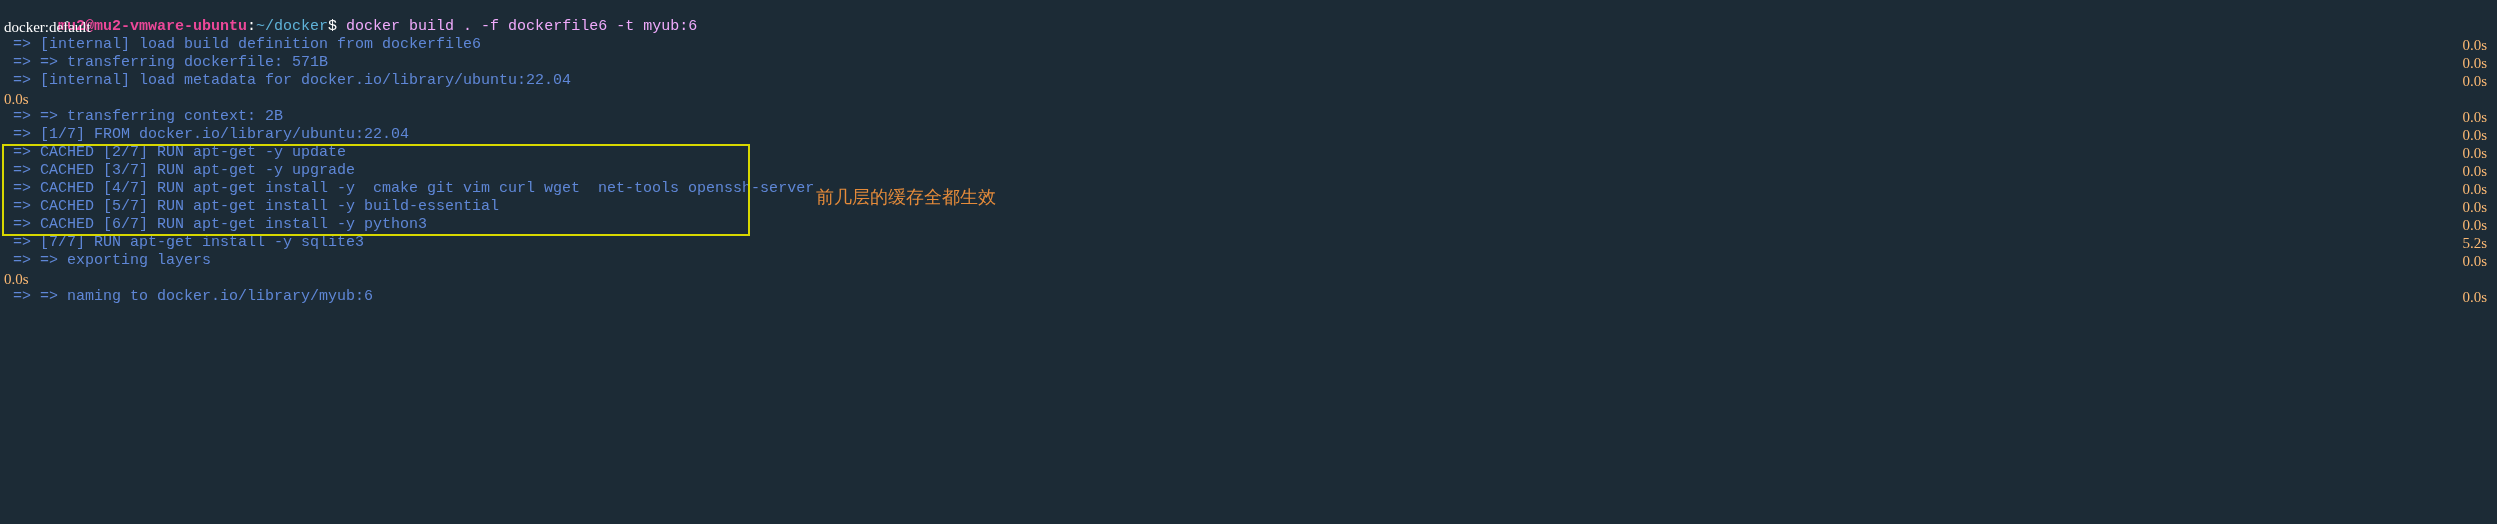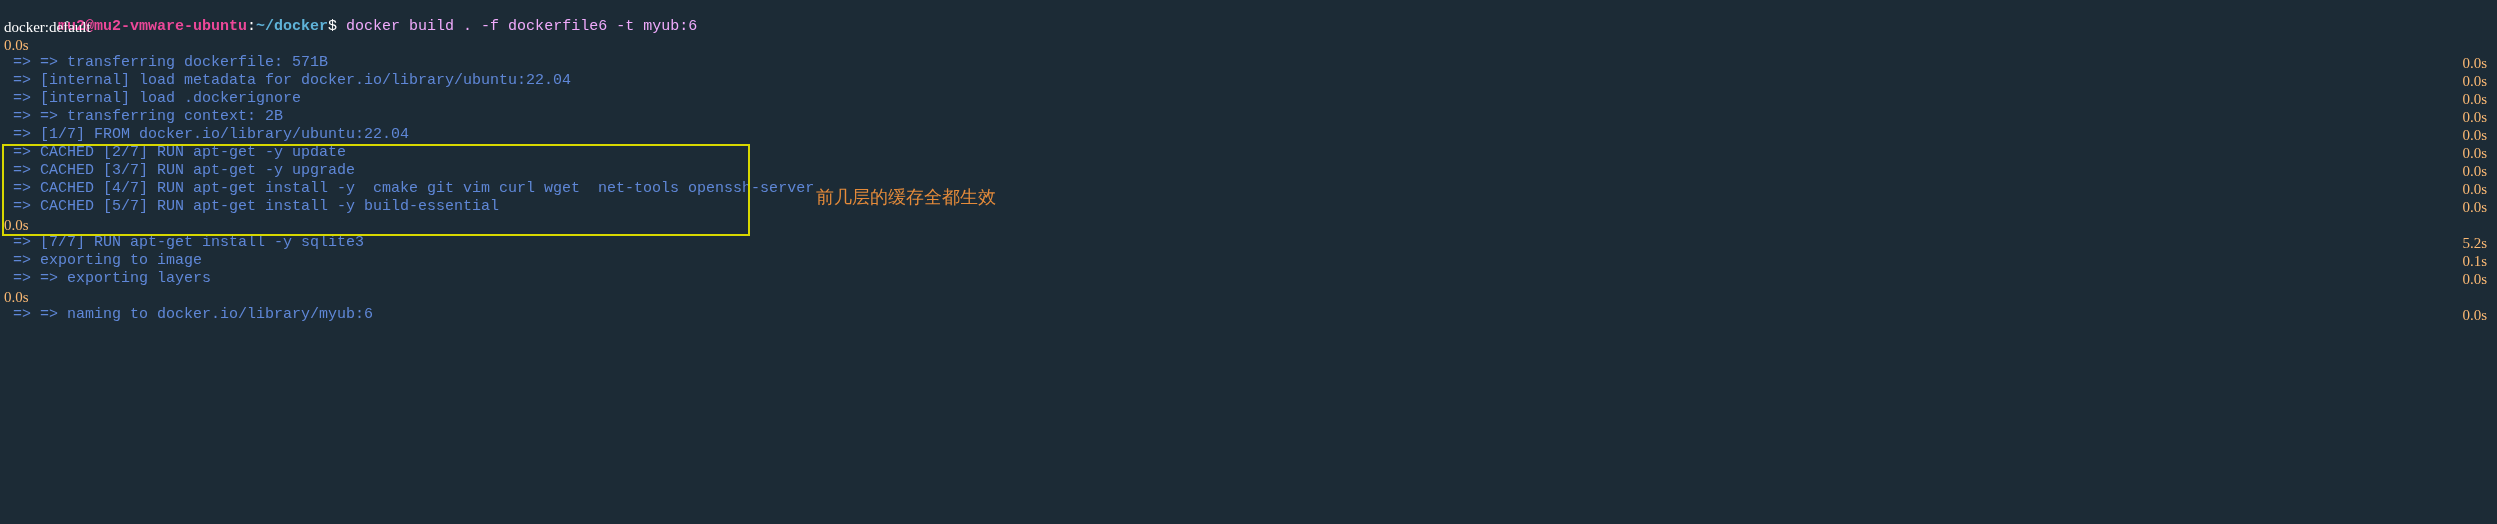--- a/index.html
+++ b/index.html
@@ -21,21 +21,21 @@
   .line {
     display: flex;
     justify-content: space-between;
     white-space: pre;
     padding: 0 4px;
     height: 18px;
   }
   .left { flex: 0 0 auto; }
   .right { flex: 0 0 auto; padding-right: 6px; font-family: Liberation Serif, serif; }
   .prompt-user { color: #ec4899; font-weight: bold; }
-  .prompt-path { color: #5fb3d9; font-weight: bold; text-align: right; }
+  .prompt-path { color: #5fb3d9; font-weight: normal; text-align: right; }
   .prompt-sym  { color: #ffffff; }
   .cmd         { color: #f0abfc; }
   .white       { color: #ffffff; }
   .blue        { color: #5f87d7; }
   .timr        { color: #fdba74; }
 
   .highlight-box {
     position: absolute;
     left: 2px;
     top: 144px;
@@ -65,33 +65,32 @@
       <span class="prompt-user">mu2@mu2-vmware-ubuntu</span><span class="prompt-sym">:</span><span class="prompt-path">~/docker</span><span class="prompt-sym">$ </span><span class="cmd">docker build . -f dockerfile6 -t myub:6</span>
     </span>
     <span class="right"></span>
   </div>
 
   <div class="line">
     <span class="right white">docker:default</span>
   </div>
 
   <div id="steps-container">
-      <div class="line"><span class="right timr">0.0s</span></div>
+      <div class="line"><span class="left blue"> =&gt; [internal] load build definition from dockerfile6</span><span class="right timr">0.0s</span></div>
       <div class="line"><span class="left blue"> =&gt; =&gt; transferring dockerfile: 571B</span><span class="right timr">0.0s</span></div>
       <div class="line"><span class="left blue"> =&gt; [internal] load metadata for docker.io/library/ubuntu:22.04</span><span class="right timr">0.0s</span></div>
-      <div class="line"><span class="left blue"> =&gt; [internal] load .dockerignore</span><span class="right timr">0.0s</span></div>
+      <div class="line"><span class="right timr">0.0s</span></div>
       <div class="line"><span class="left blue"> =&gt; =&gt; transferring context: 2B</span><span class="right timr">0.0s</span></div>
       <div class="line"><span class="left blue"> =&gt; [1/7] FROM docker.io/library/ubuntu:22.04</span><span class="right timr">0.0s</span></div>
       <div class="line"><span class="left blue"> =&gt; CACHED [2/7] RUN apt-get -y update</span><span class="right timr">0.0s</span></div>
       <div class="line"><span class="left blue"> =&gt; CACHED [3/7] RUN apt-get -y upgrade</span><span class="right timr">0.0s</span></div>
       <div class="line"><span class="left blue"> =&gt; CACHED [4/7] RUN apt-get install -y  cmake git vim curl wget  net-tools openssh-server</span><span class="right timr">0.0s</span></div>
       <div class="line"><span class="left blue"> =&gt; CACHED [5/7] RUN apt-get install -y build-essential</span><span class="right timr">0.0s</span></div>
-      <div class="line"><span class="right timr">0.0s</span></div>
+      <div class="line"><span class="left blue"> =&gt; CACHED [6/7] RUN apt-get install -y python3</span><span class="right timr">0.0s</span></div>
       <div class="line"><span class="left blue"> =&gt; [7/7] RUN apt-get install -y sqlite3</span><span class="right timr">5.2s</span></div>
-      <div class="line"><span class="left blue"> =&gt; exporting to image</span><span class="right timr">0.1s</span></div>
       <div class="line"><span class="left blue"> =&gt; =&gt; exporting layers</span><span class="right timr">0.0s</span></div>
       <div class="line"><span class="right timr">0.0s</span></div>
       <div class="line"><span class="left blue"> =&gt; =&gt; naming to docker.io/library/myub:6</span><span class="right timr">0.0s</span></div>
     </div>
 
   <div class="highlight-box"></div>
 
   <div class="annotation">前几层的缓存全都生效</div>
 
 </div>

